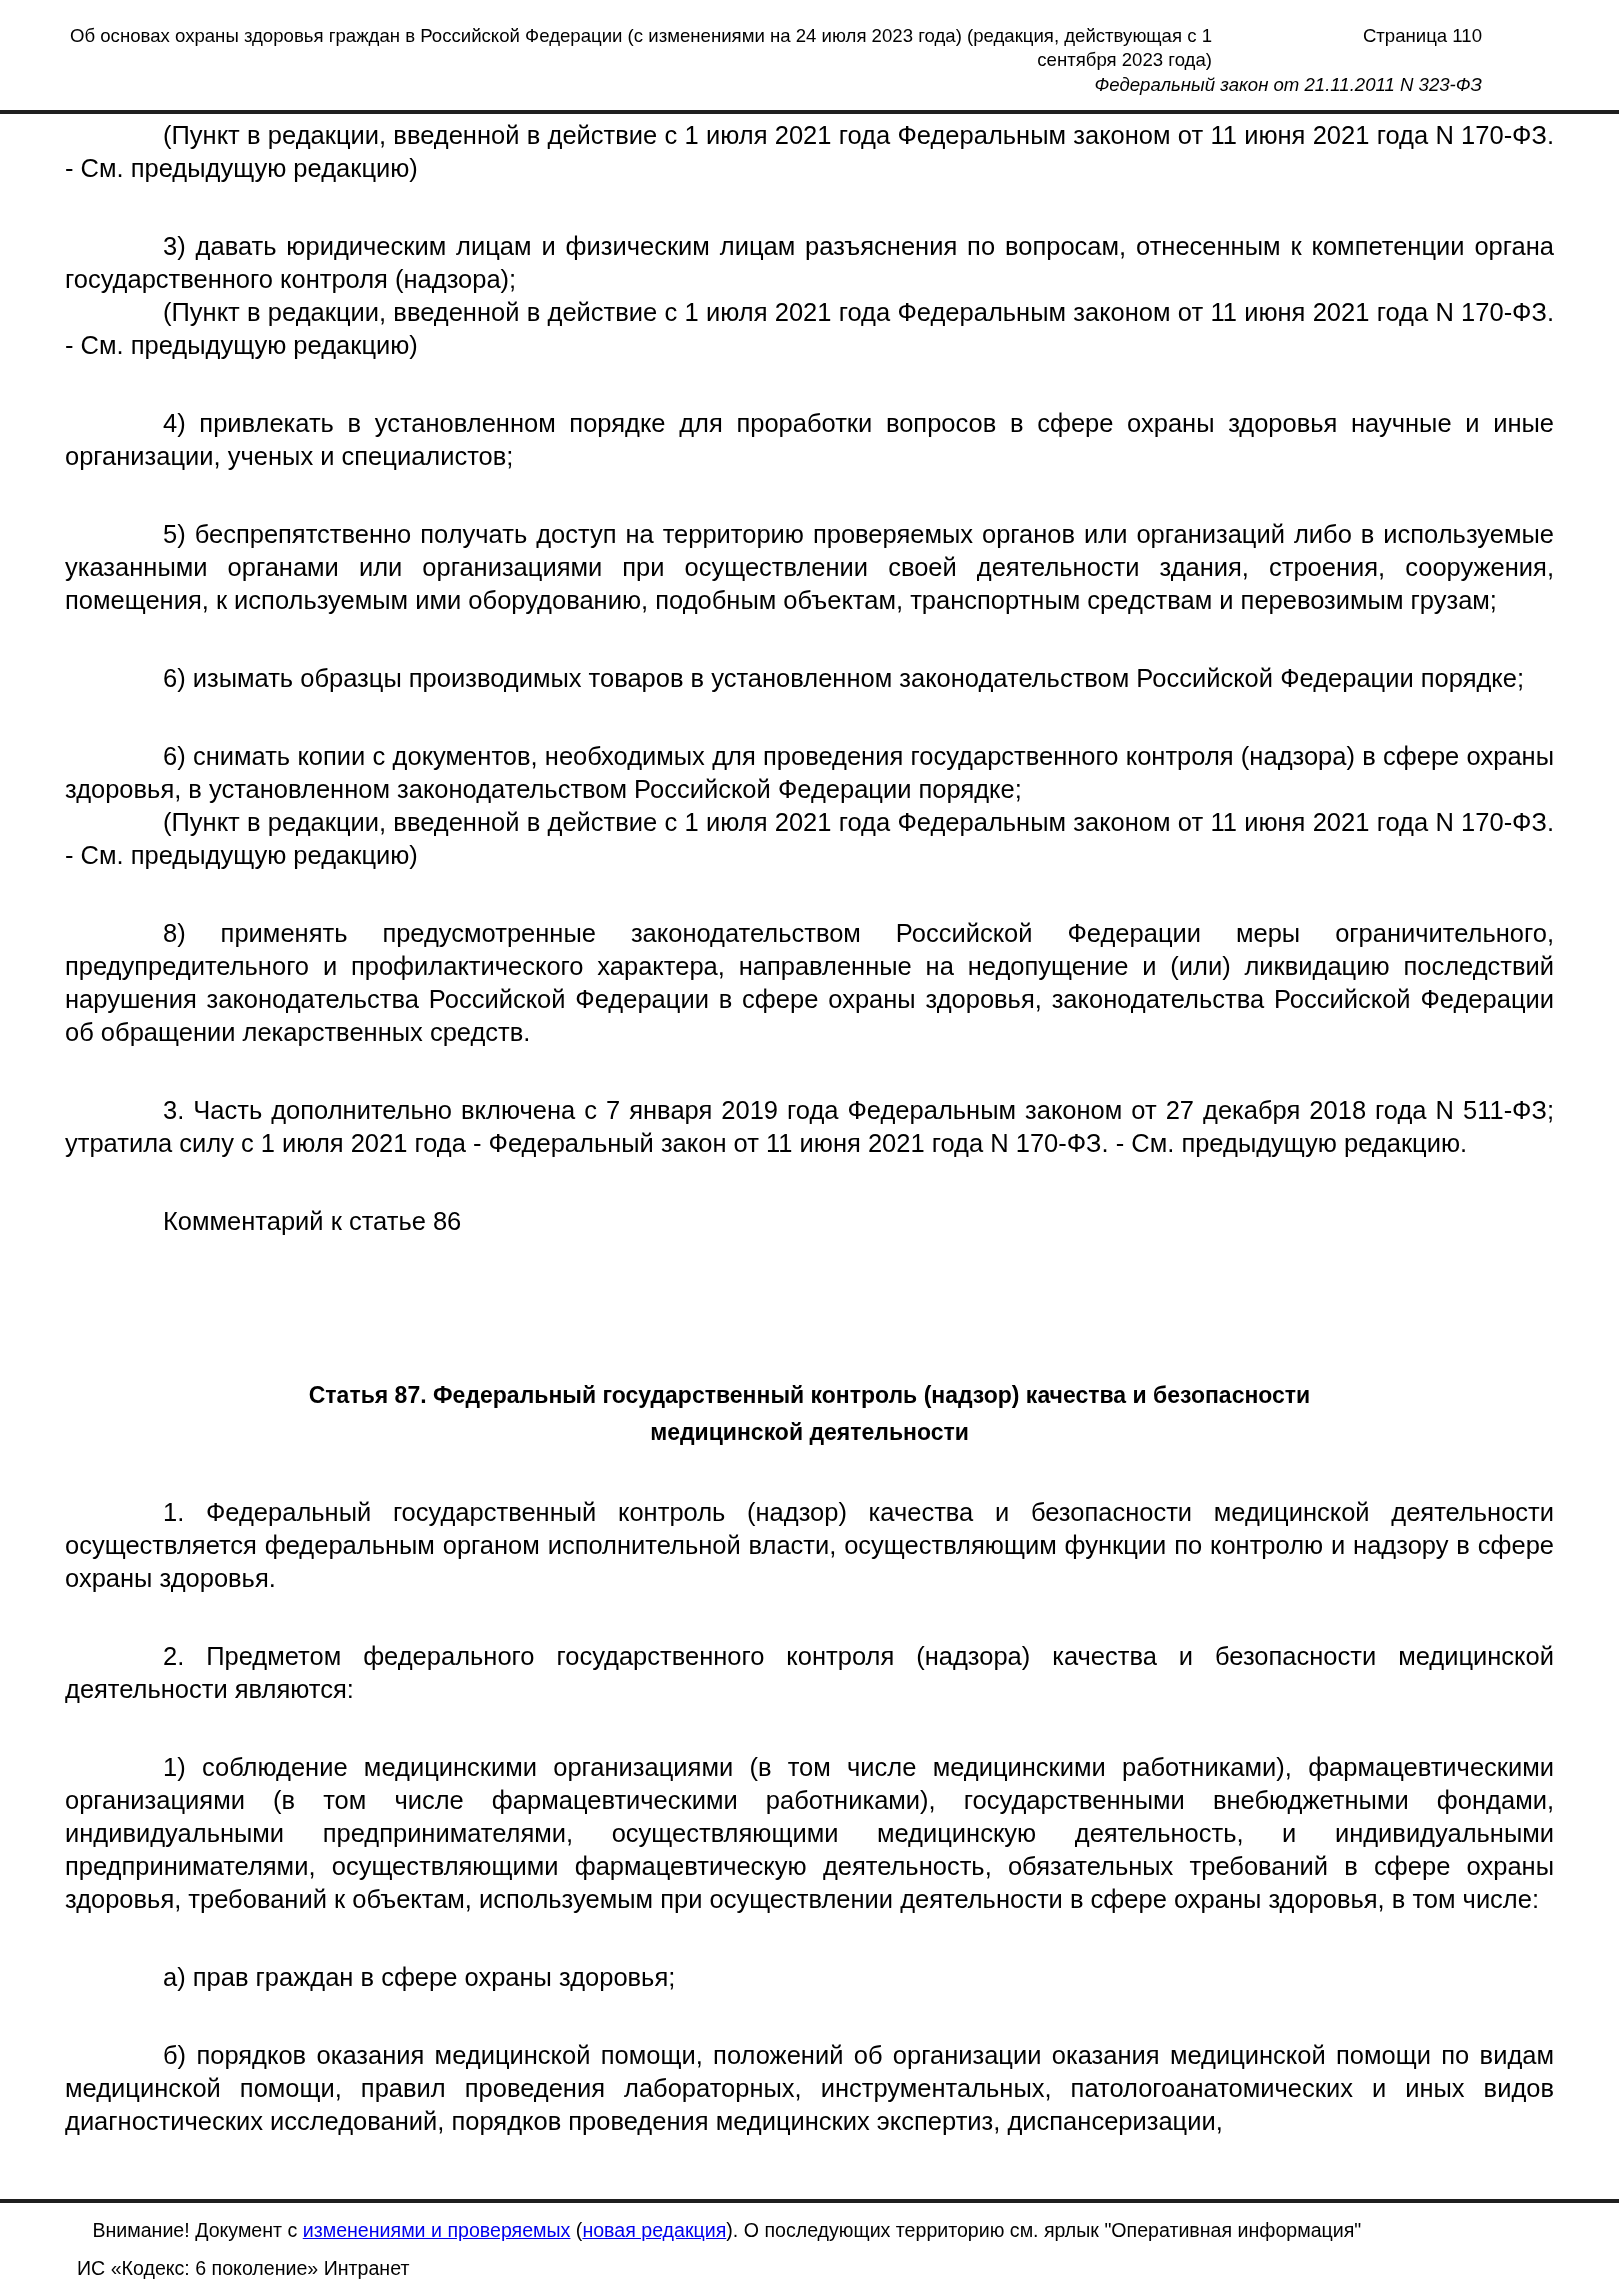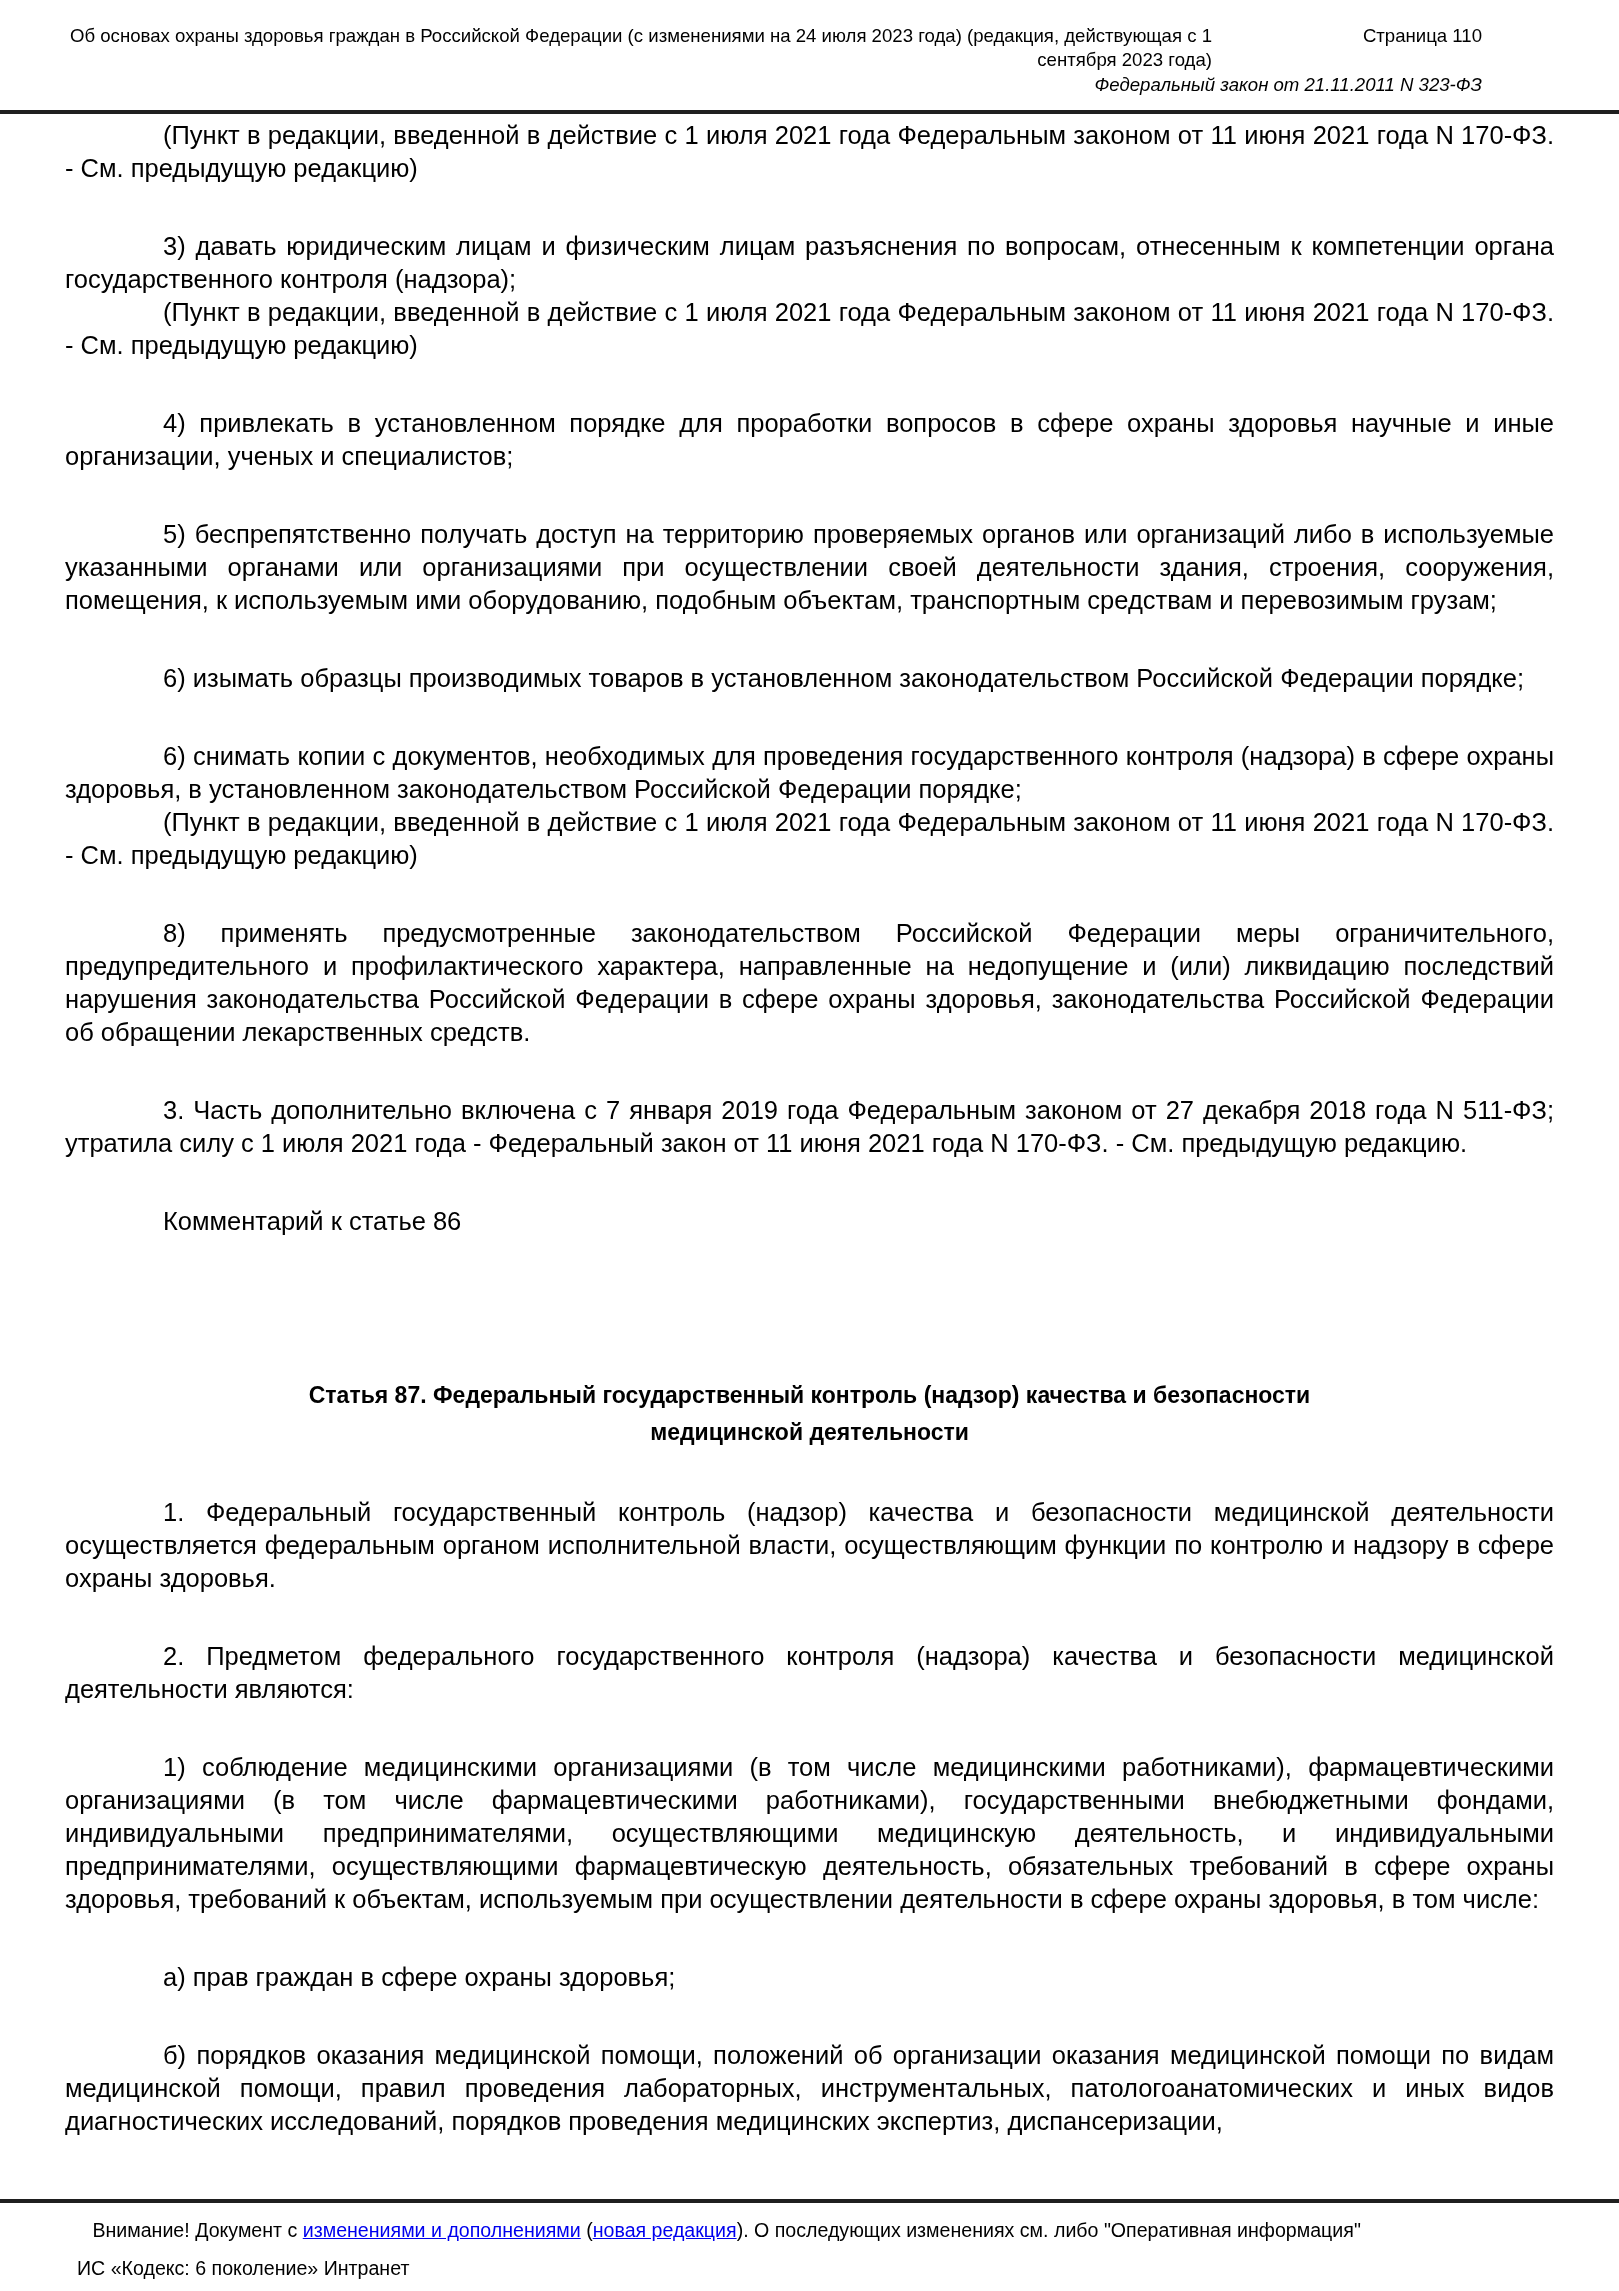--- a/index.html
+++ b/index.html
@@ -108,19 +108,19 @@
     <p class="p">1. Федеральный государственный контроль (надзор) качества и безопасности медицинской деятельности осуществляется федеральным органом исполнительной власти, осуществляющим функции по контролю и надзору в сфере охраны здоровья.</p>
     <p class="p gap">2. Предметом федерального государственного контроля (надзора) качества и безопасности медицинской деятельности являются:</p>
     <p class="p gap">1) соблюдение медицинскими организациями (в том числе медицинскими работниками), фармацевтическими организациями (в том числе фармацевтическими работниками), государственными внебюджетными фондами, индивидуальными предпринимателями, осуществляющими медицинскую деятельность, и индивидуальными предпринимателями, осуществляющими фармацевтическую деятельность, обязательных требований в сфере охраны здоровья, требований к объектам, используемым при осуществлении деятельности в сфере охраны здоровья, в том числе:</p>
     <p class="p gap">а) прав граждан в сфере охраны здоровья;</p>
     <p class="p gap">б) порядков оказания медицинской помощи, положений об организации оказания медицинской помощи по видам медицинской помощи, правил проведения лабораторных, инструментальных, патологоанатомических и иных видов диагностических исследований, порядков проведения медицинских экспертиз, диспансеризации,</p>
   </main>
 
   <footer class="page-footer">
     <div class="footer-rule"></div>
     <div class="footer-text">
-      <p class="footer-notice"><span>Внимание! Документ с </span><a>изменениями и дополнениями</a><span> (</span><a>новая редакция</a><span>). О последующих изменениях см. либо "Оперативная информация"</span></p>
+      <p class="footer-notice"><span>Внимание! Документ с </span><a>изменениями и проверяемых</a><span> (</span><a>новая редакция</a><span>). О последующих территорию см. ярлык "Оперативная информация"</span></p>
       <p class="footer-source">ИС «Кодекс: 6 поколение» Интранет</p>
     </div>
   </footer>
 
 </div>
 
 
 </body></html>

